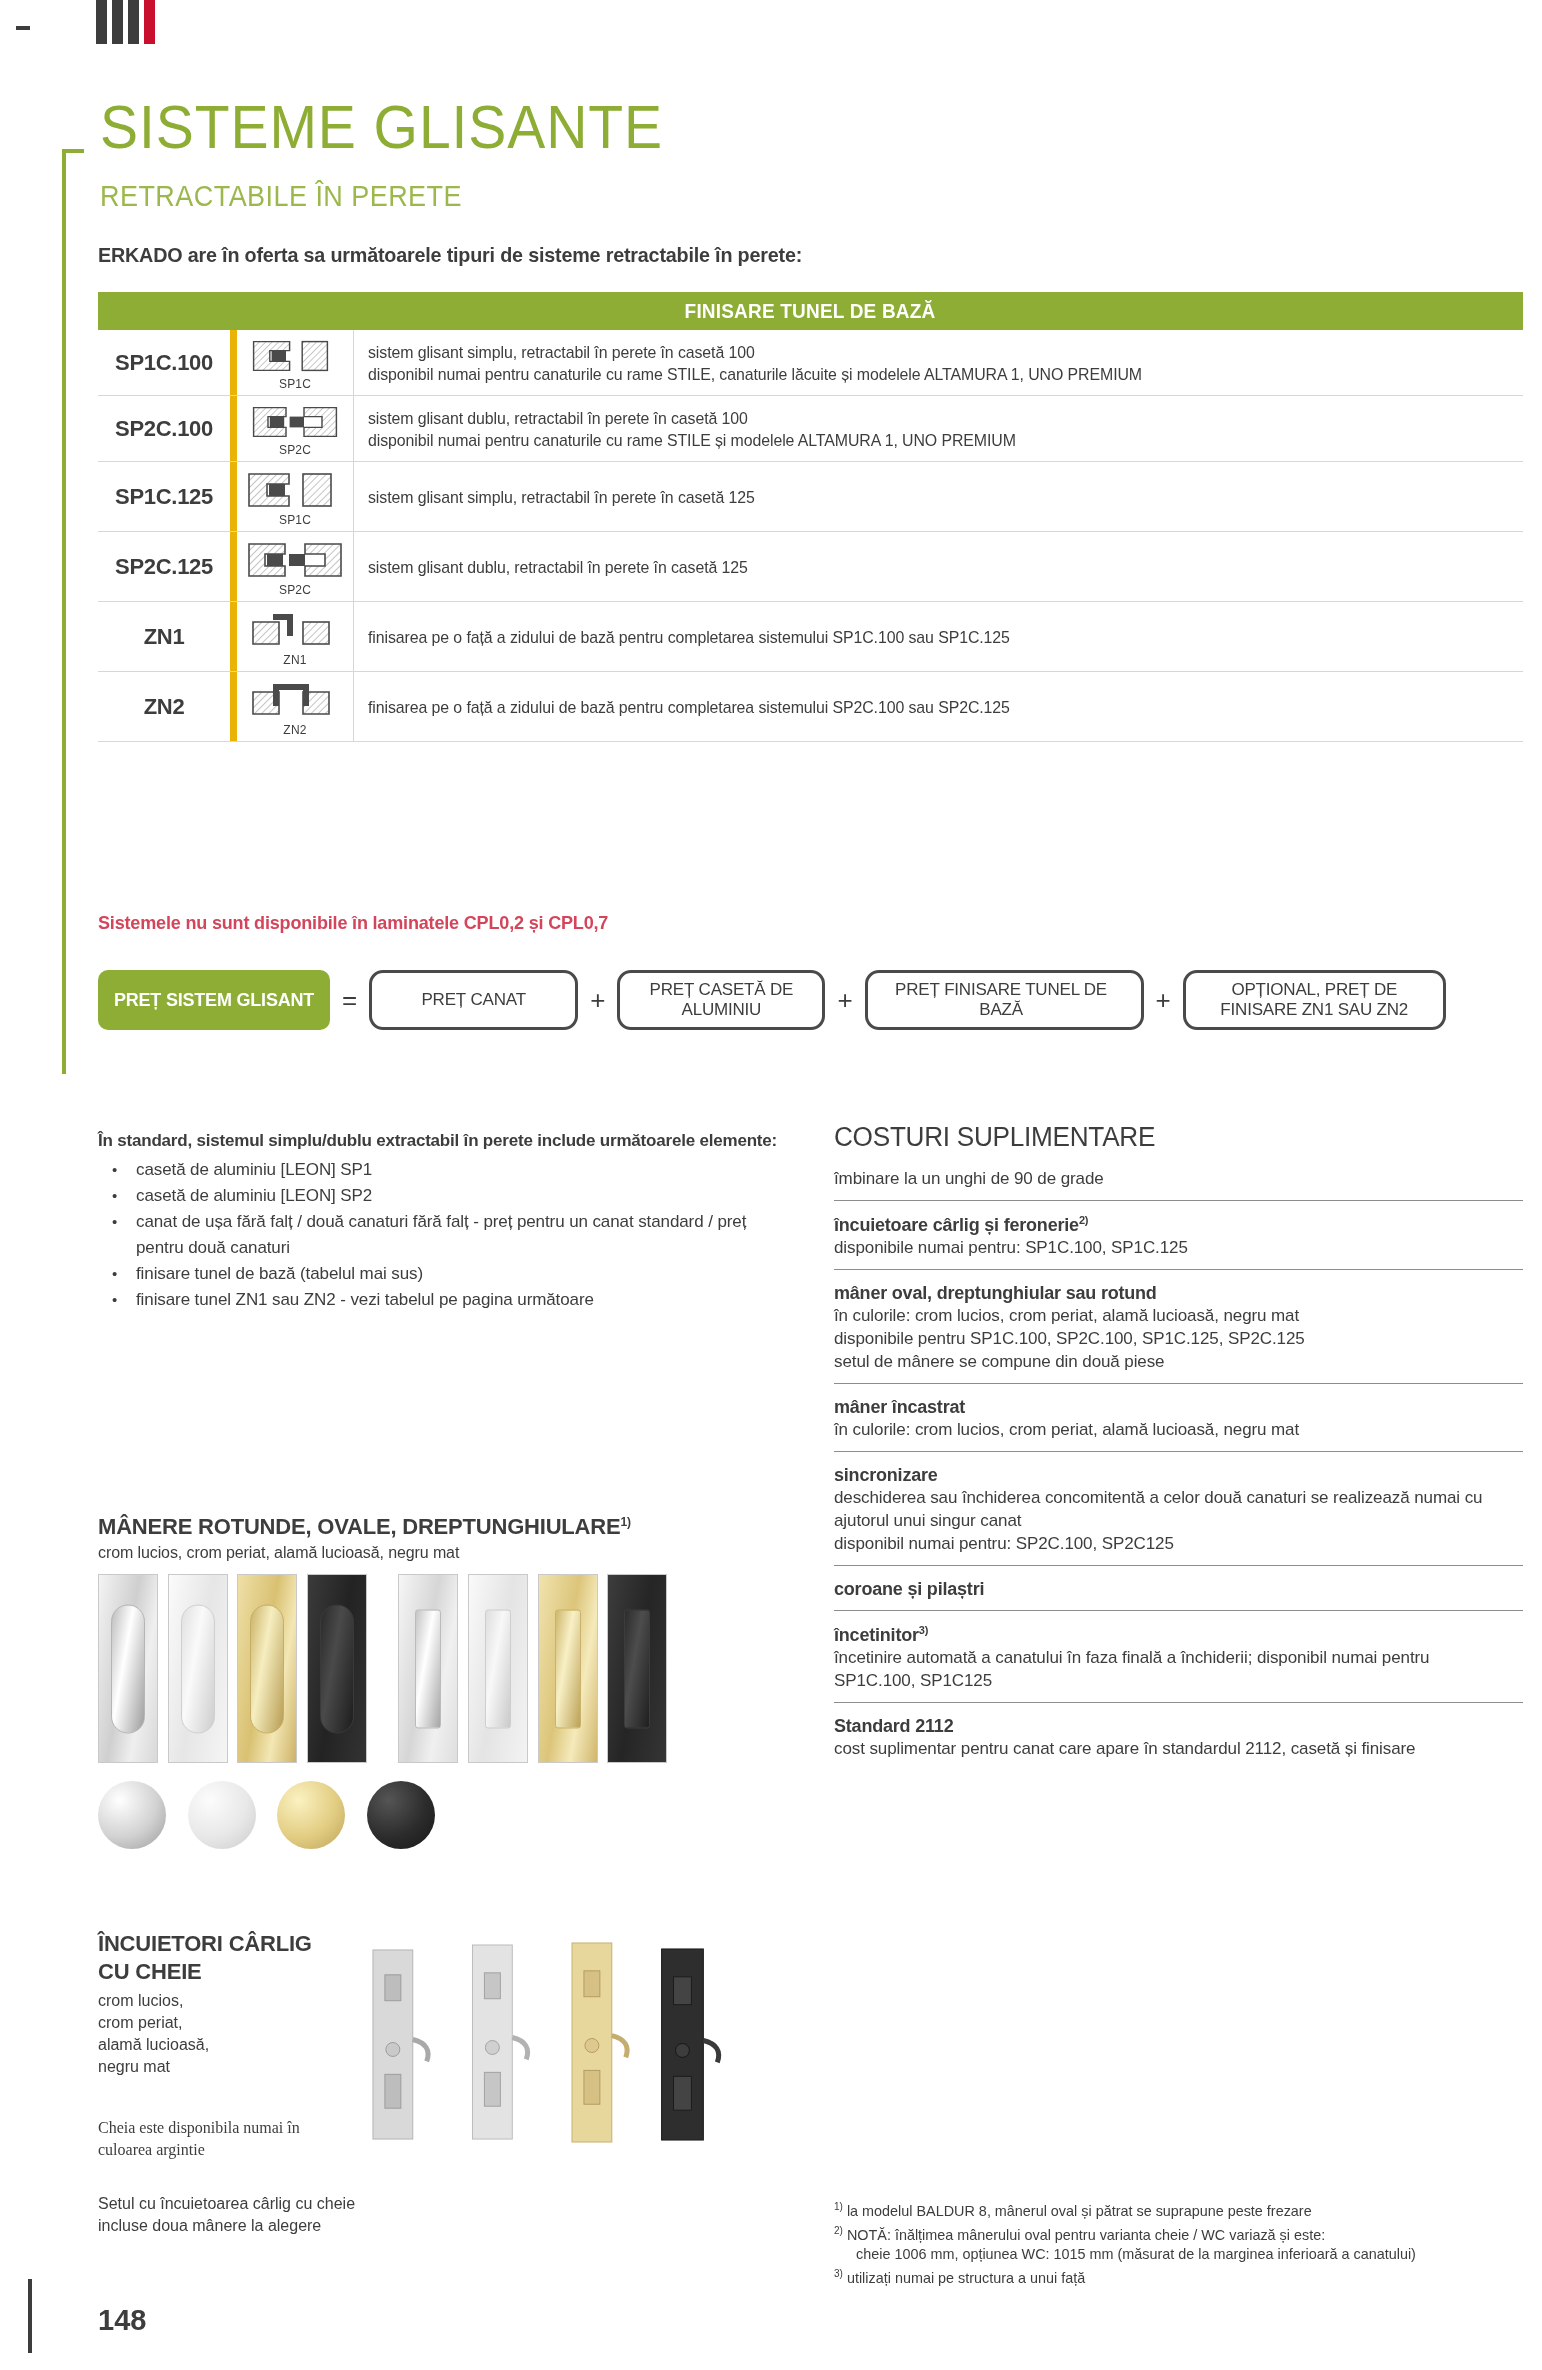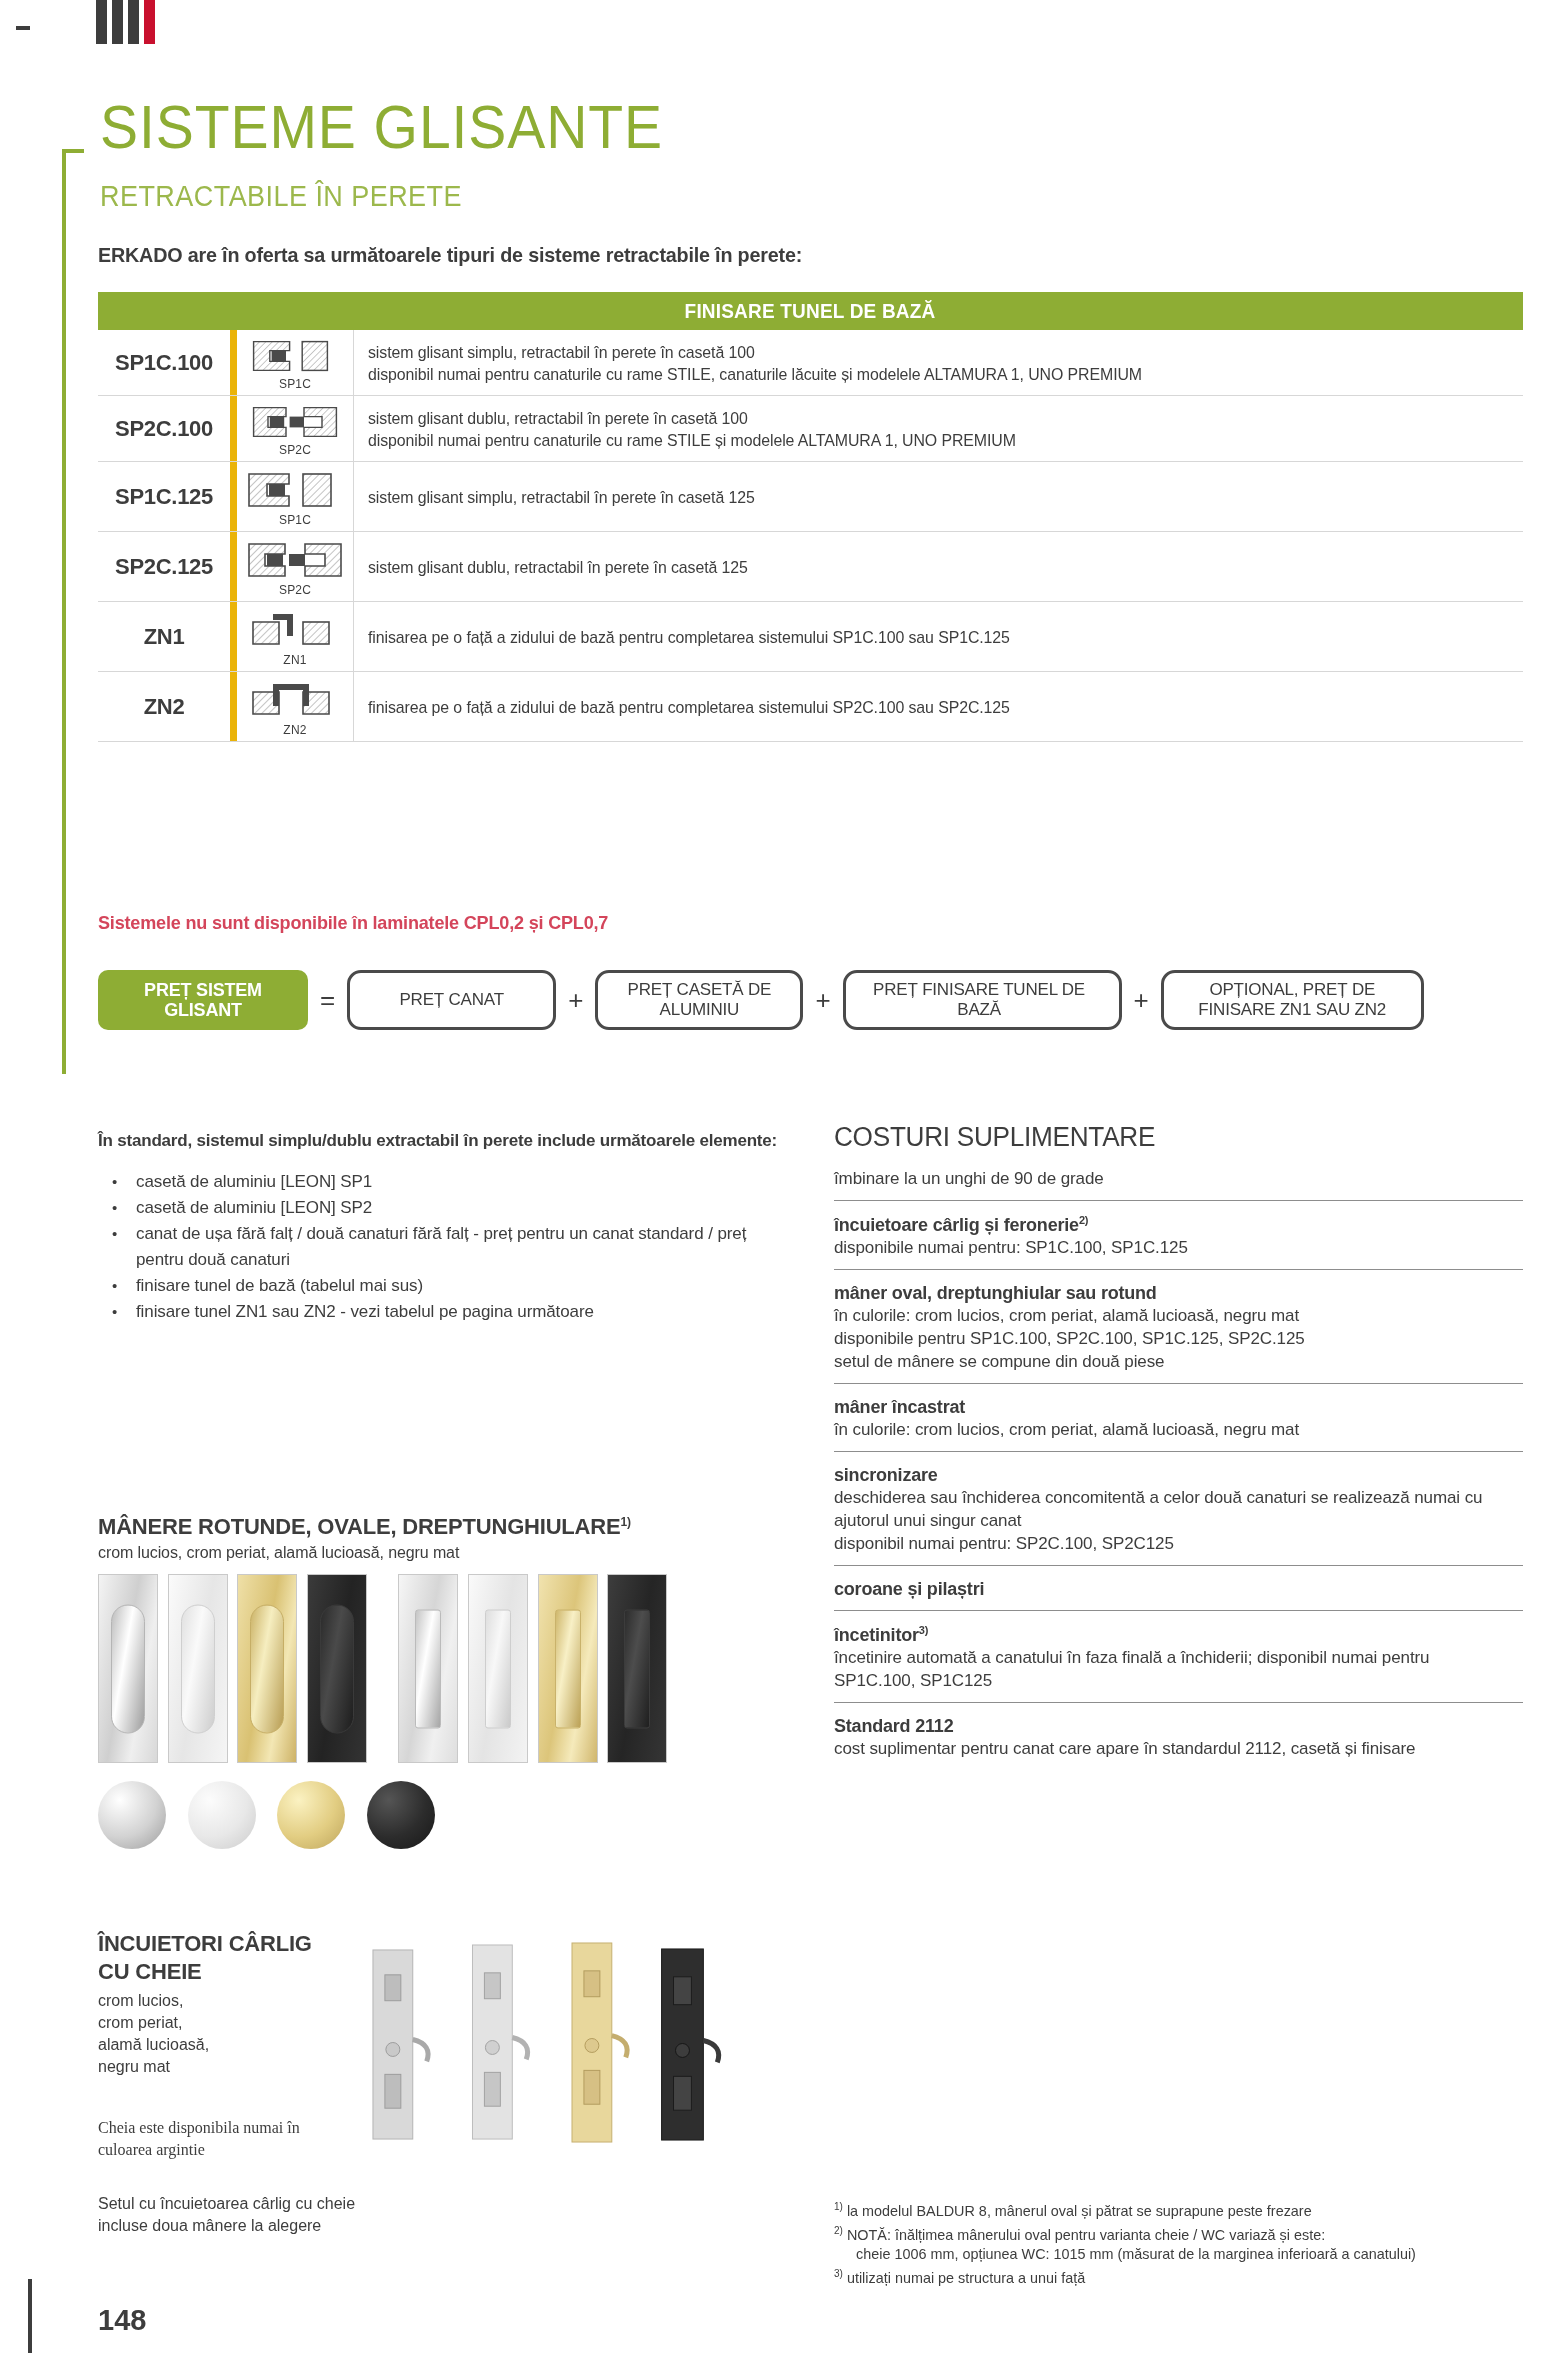--- a/index.html
+++ b/index.html
@@ -92,26 +92,26 @@
     border: 3px solid #4a4a4a; border-radius: 14px; background: #fff;
     height: 60px; display: flex; align-items: center; justify-content: center;
     text-align: center; padding: 0 14px; font-size: 17px; line-height: 20px;
     color: #3d3d3d; letter-spacing: -0.2px;
   }
   .fbox.green {
     background: #8ead34; border: none; color: #fff; font-weight: bold;
     border-radius: 10px; font-size: 18px;
   }
   .fop { font-size: 26px; color: #3d3d3d; margin: 0 12px; font-weight: 400; }
-  .fw1 { width: 210px; } .fw2 { width: 209px; }
+  .fw1 { width: 232px; } .fw2 { width: 209px; }
   .fw4 { width: 208px; } .fw5 { width: 279px; padding-left: 8px; } .fw6 { width: 263px; }
 
   
   .leftcol { position: absolute; left: 98px; top: 1131px; width: 687px; }
-  .lc-title { font-size: 17px; font-weight: bold; color: #3d3d3d; margin-bottom: 18px; letter-spacing: -0.2px; }
+  .lc-title { font-size: 17px; font-weight: bold; color: #3d3d3d; margin-bottom: 6px; letter-spacing: -0.2px; }
   .lc-list { list-style: none; }
   .lc-list li {
     position: relative; padding-left: 38px; font-size: 17px; line-height: 26px;
     color: #3d3d3d; letter-spacing: -0.1px;
   }
   .lc-list li::before {
     content: "\2022"; position: absolute; left: 14px; top: 0; font-size: 15px; color: #3d3d3d;
   }
   .lc-list li.nobullet::before { content: ""; }
   .lc-list li.nobullet { padding-left: 38px; }

